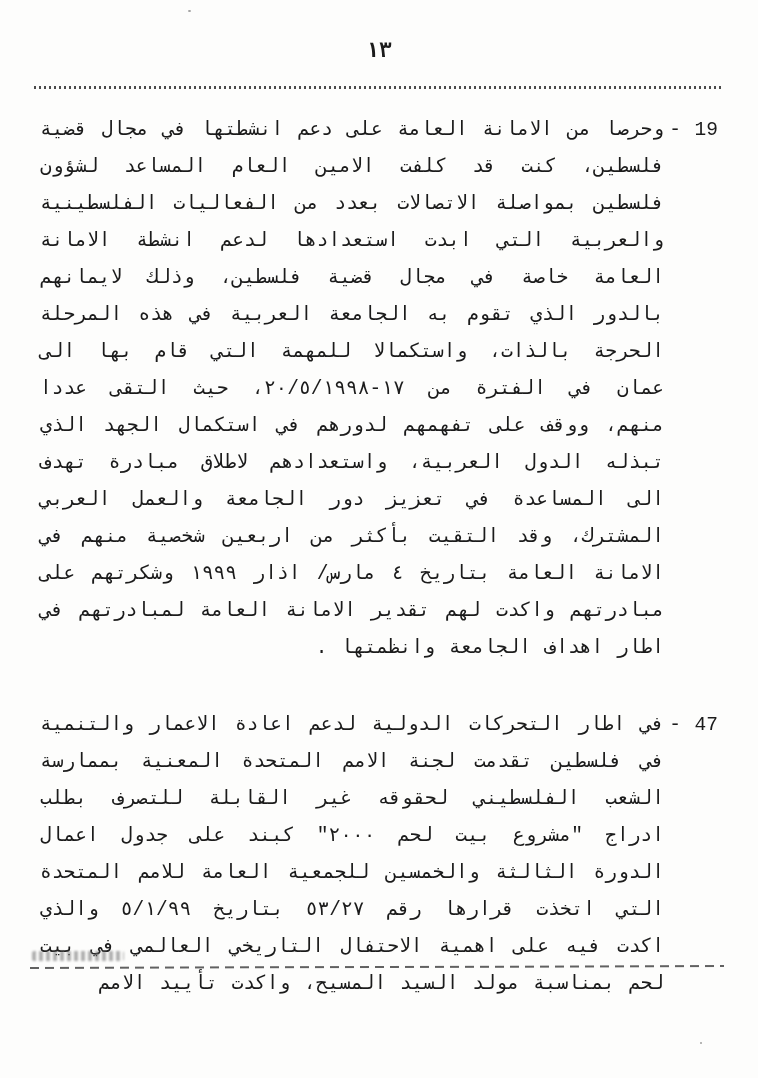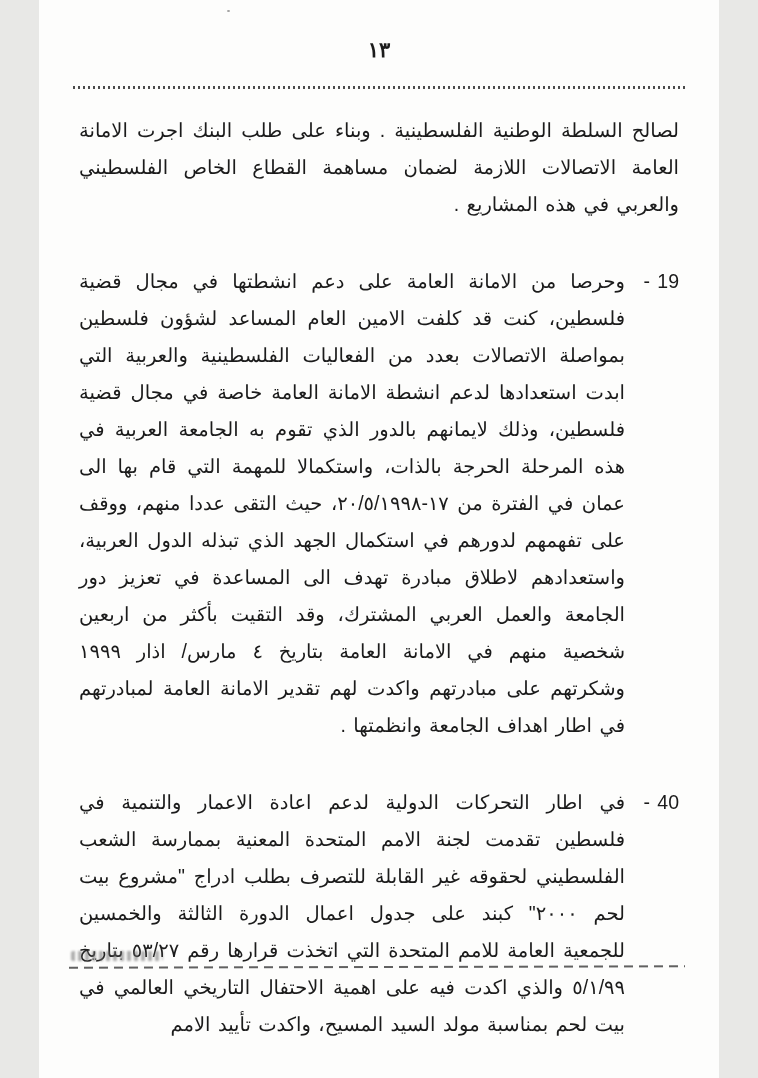--- a/index.html
+++ b/index.html
@@ -2,26 +2,26 @@
 <html lang="ar" dir="rtl"><head>
 <meta charset="utf-8">
 <style>
   html, body {
     margin: 0;
     padding: 0;
     background: #e8e8e6;
   }
   .page {
     position: relative;
-    width: 680px;
+    width: 758px;
     height: 1078px;
     margin: 0 auto;
     background: #fdfdfc;
     color: #1b1b1b;
-    font-family: Liberation Sans, sans-serif;
+    font-family: Liberation Mono, monospace;
     overflow: hidden;
   }
   .page-number {
     position: absolute;
     top: 38px;
     left: 0;
     right: 0;
     text-align: center;
     font-size: 21px;
     font-weight: bold;
@@ -98,29 +98,28 @@
 <body>
 
 <div class="page">
 
   <div class="page-number">١٣</div>
 
   <div class="top-rule"></div>
 
   <div class="content">
 
-    <p class="intro">لصالح السلطة الوطنية الفلسطينية . وبناء على طلب البنك اجرت الامانة العامة الاتصالات اللازمة لضمان مساهمة القطاع الخاص الفلسطيني والعربي في هذه المشاريع .</p>
 
     <div class="numbered-item">
       <span class="item-marker">19 -</span>
       <span class="item-text">وحرصا من الامانة العامة على دعم انشطتها في مجال قضية فلسطين، كنت قد كلفت الامين العام المساعد لشؤون فلسطين بمواصلة الاتصالات بعدد من الفعاليات الفلسطينية والعربية التي ابدت استعدادها لدعم انشطة الامانة العامة خاصة في مجال قضية فلسطين، وذلك لايمانهم بالدور الذي تقوم به الجامعة العربية في هذه المرحلة الحرجة بالذات، واستكمالا للمهمة التي قام بها الى عمان في الفترة من ١٧-٢٠/٥/١٩٩٨، حيث التقى عددا منهم، ووقف على تفهمهم لدورهم في استكمال الجهد الذي تبذله الدول العربية، واستعدادهم لاطلاق مبادرة تهدف الى المساعدة في تعزيز دور الجامعة والعمل العربي المشترك، وقد التقيت بأكثر من اربعين شخصية منهم في الامانة العامة بتاريخ ٤ مارس/ اذار ١٩٩٩ وشكرتهم على مبادرتهم واكدت لهم تقدير الامانة العامة لمبادرتهم في اطار اهداف الجامعة وانظمتها .</span>
     </div>
 
     <div class="numbered-item">
-      <span class="item-marker">40 -</span>
+      <span class="item-marker">47 -</span>
       <span class="item-text">في اطار التحركات الدولية لدعم اعادة الاعمار والتنمية في فلسطين تقدمت لجنة الامم المتحدة المعنية بممارسة الشعب الفلسطيني لحقوقه غير القابلة للتصرف بطلب ادراج "مشروع بيت لحم ٢٠٠٠" كبند على جدول اعمال الدورة الثالثة والخمسين للجمعية العامة للامم المتحدة التي اتخذت قرارها رقم ٥٣/٢٧ بتاريخ ٥/١/٩٩ والذي اكدت فيه على اهمية الاحتفال التاريخي العالمي في بيت لحم بمناسبة مولد السيد المسيح، واكدت تأييد الامم</span>
     </div>
 
   </div>
 
   <div class="footer-smudge"></div>
 
   <div class="bottom-rule"></div>
 
   <div class="scan-speck speck-1"></div>

